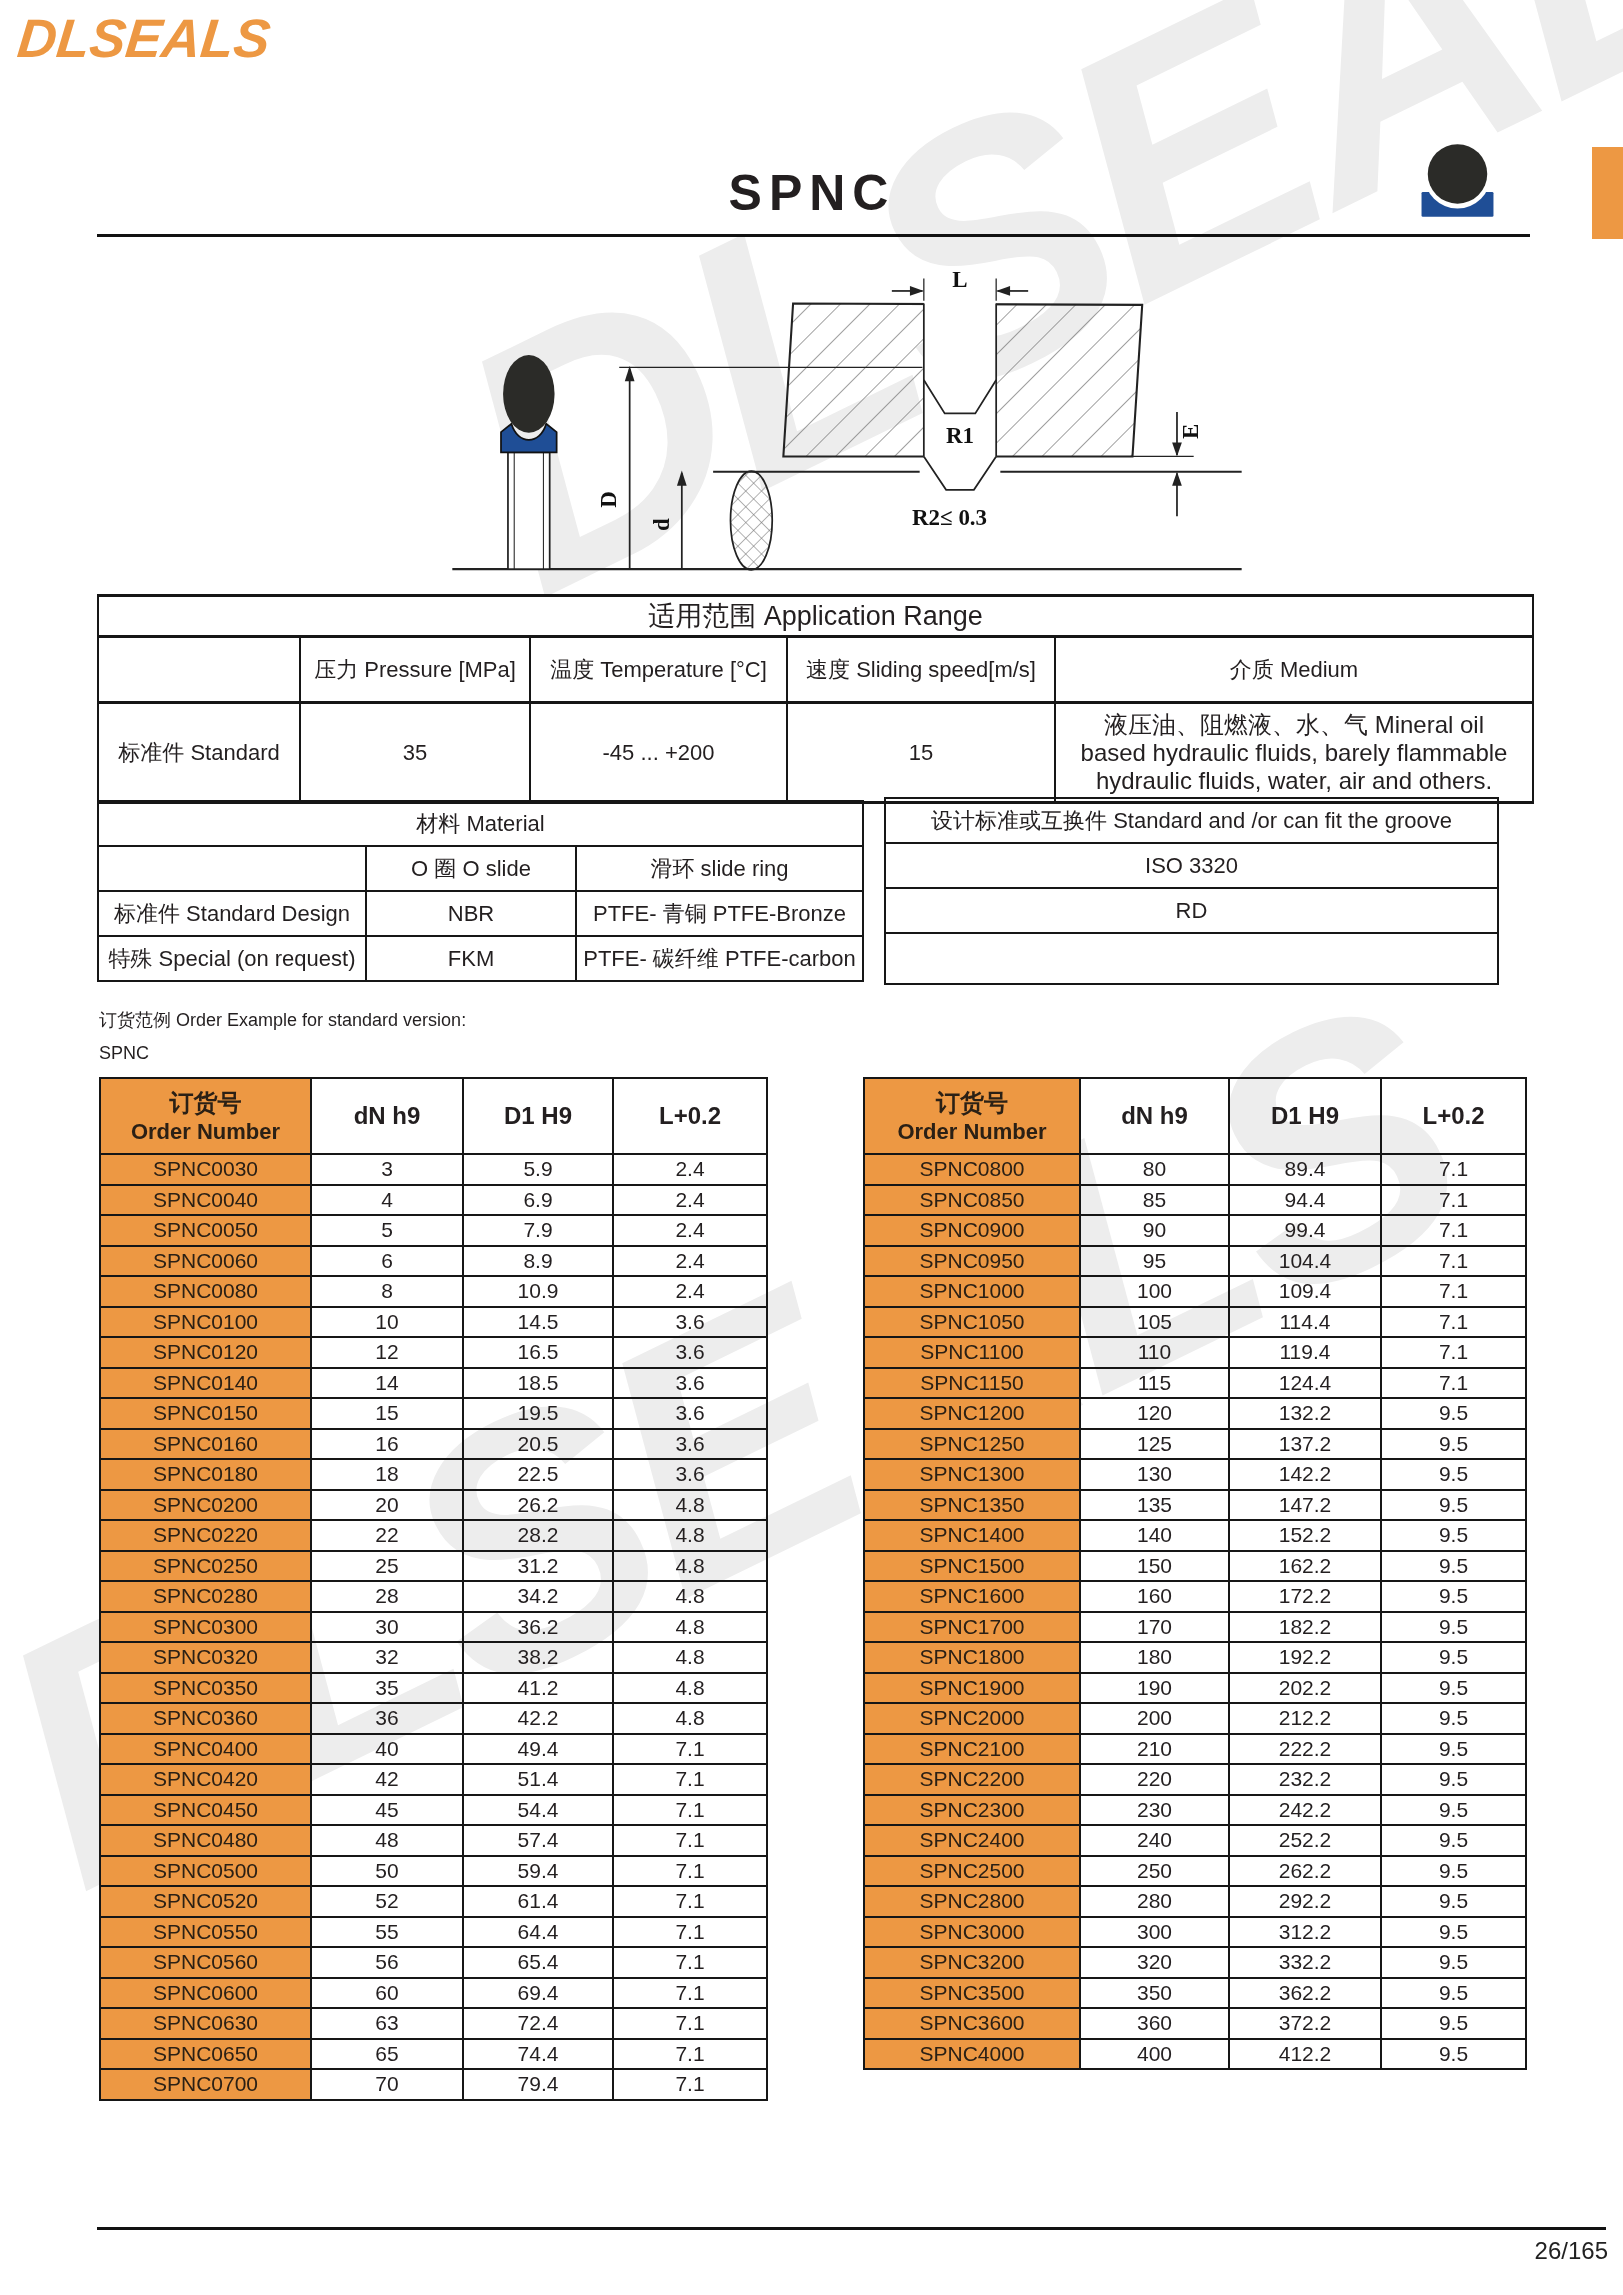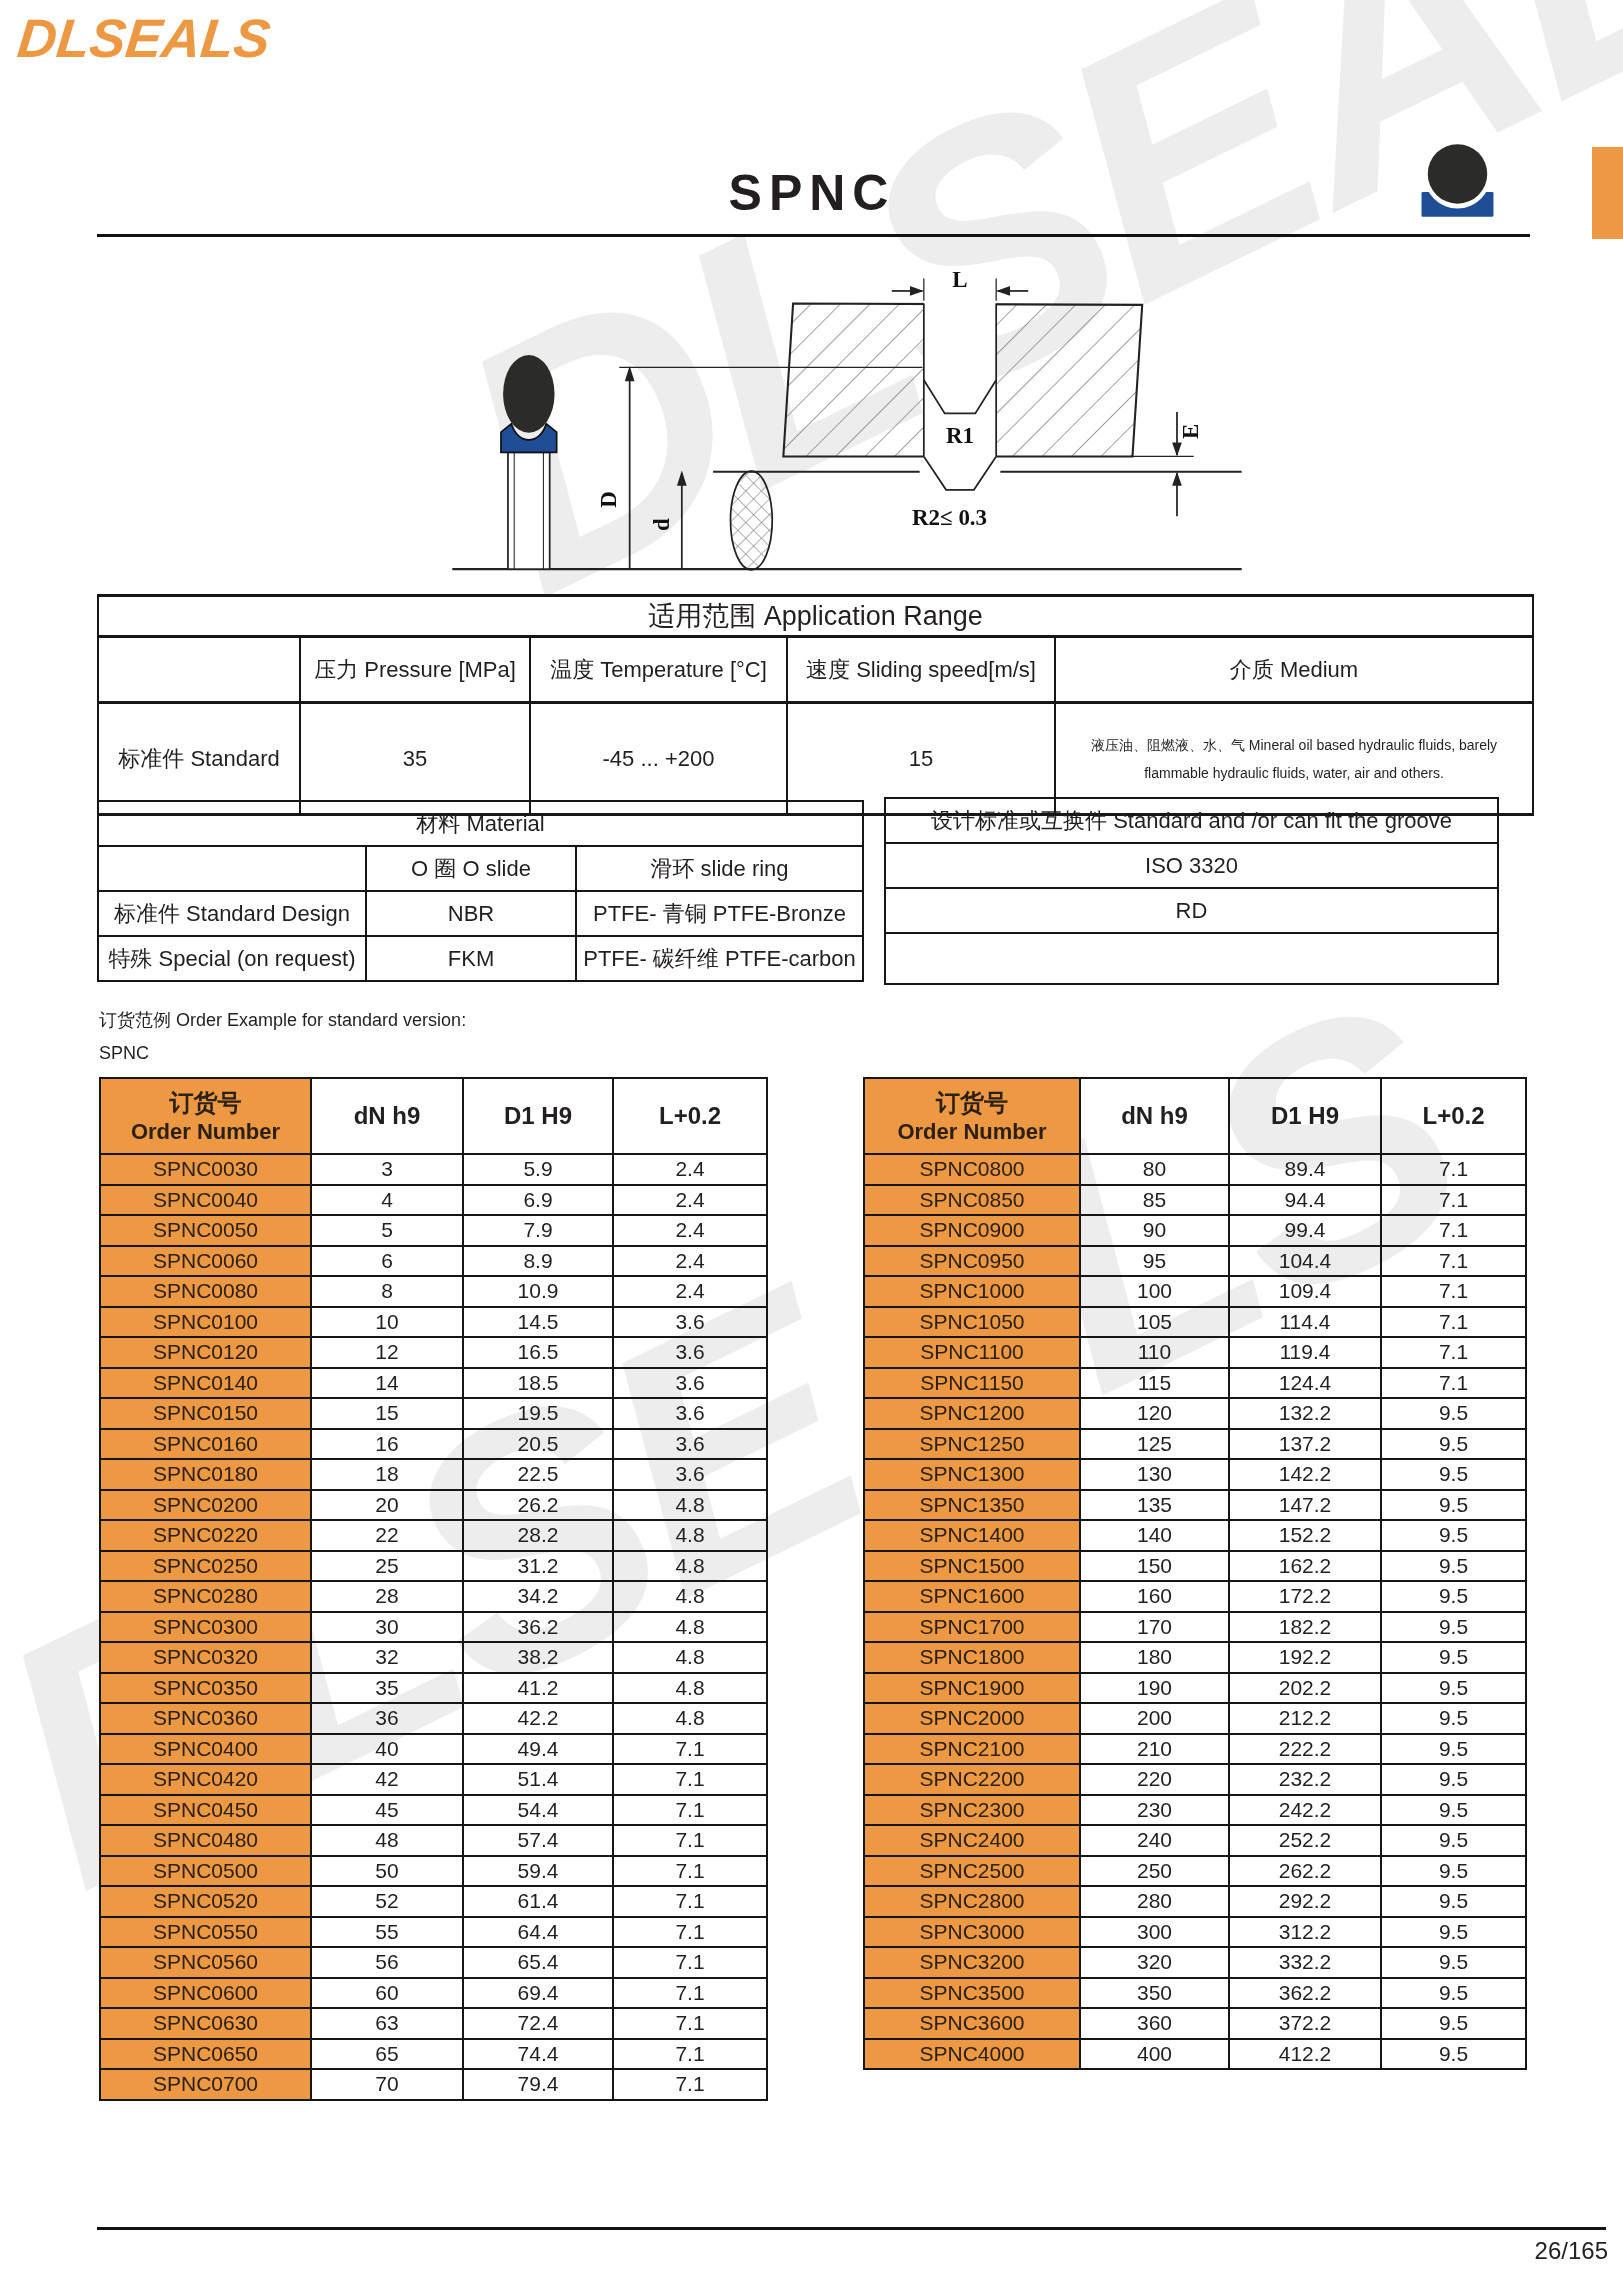--- a/index.html
+++ b/index.html
@@ -24,21 +24,21 @@
   table{border-collapse:collapse;table-layout:fixed;}
   td{padding:0 5.6px;text-align:center;vertical-align:middle;font-size:22px;
      border:2.1px solid #161616;overflow:hidden;}
   .app-table,.mat-table,.std-table,.size-table{background:transparent;}
 
   .app-table{left:97px;top:594px;}
   .app-table td{border-top-width:3.5px;border-bottom-width:3.5px;}
   .app-table .t-row td{height:38px;font-size:27px;}
   .app-table .h-row td{height:63px;}
   .app-table .d-row td{height:85px;}
-  .app-table .medium-cell{font-size:14px;line-height:28px;padding:12px 14px;}
+  .app-table .medium-cell{font-size:24px;line-height:28px;padding:6px 14px;}
 
   .mat-table{left:97px;top:800px;}
   .mat-table td{height:43px;}
 
   .std-table{left:884px;top:797px;}
   .std-table td{height:43px;}
   .std-table .empty-row td{height:49px;}
 
   .order-ex{left:99px;top:1004px;font-size:18px;line-height:33px;}
 

